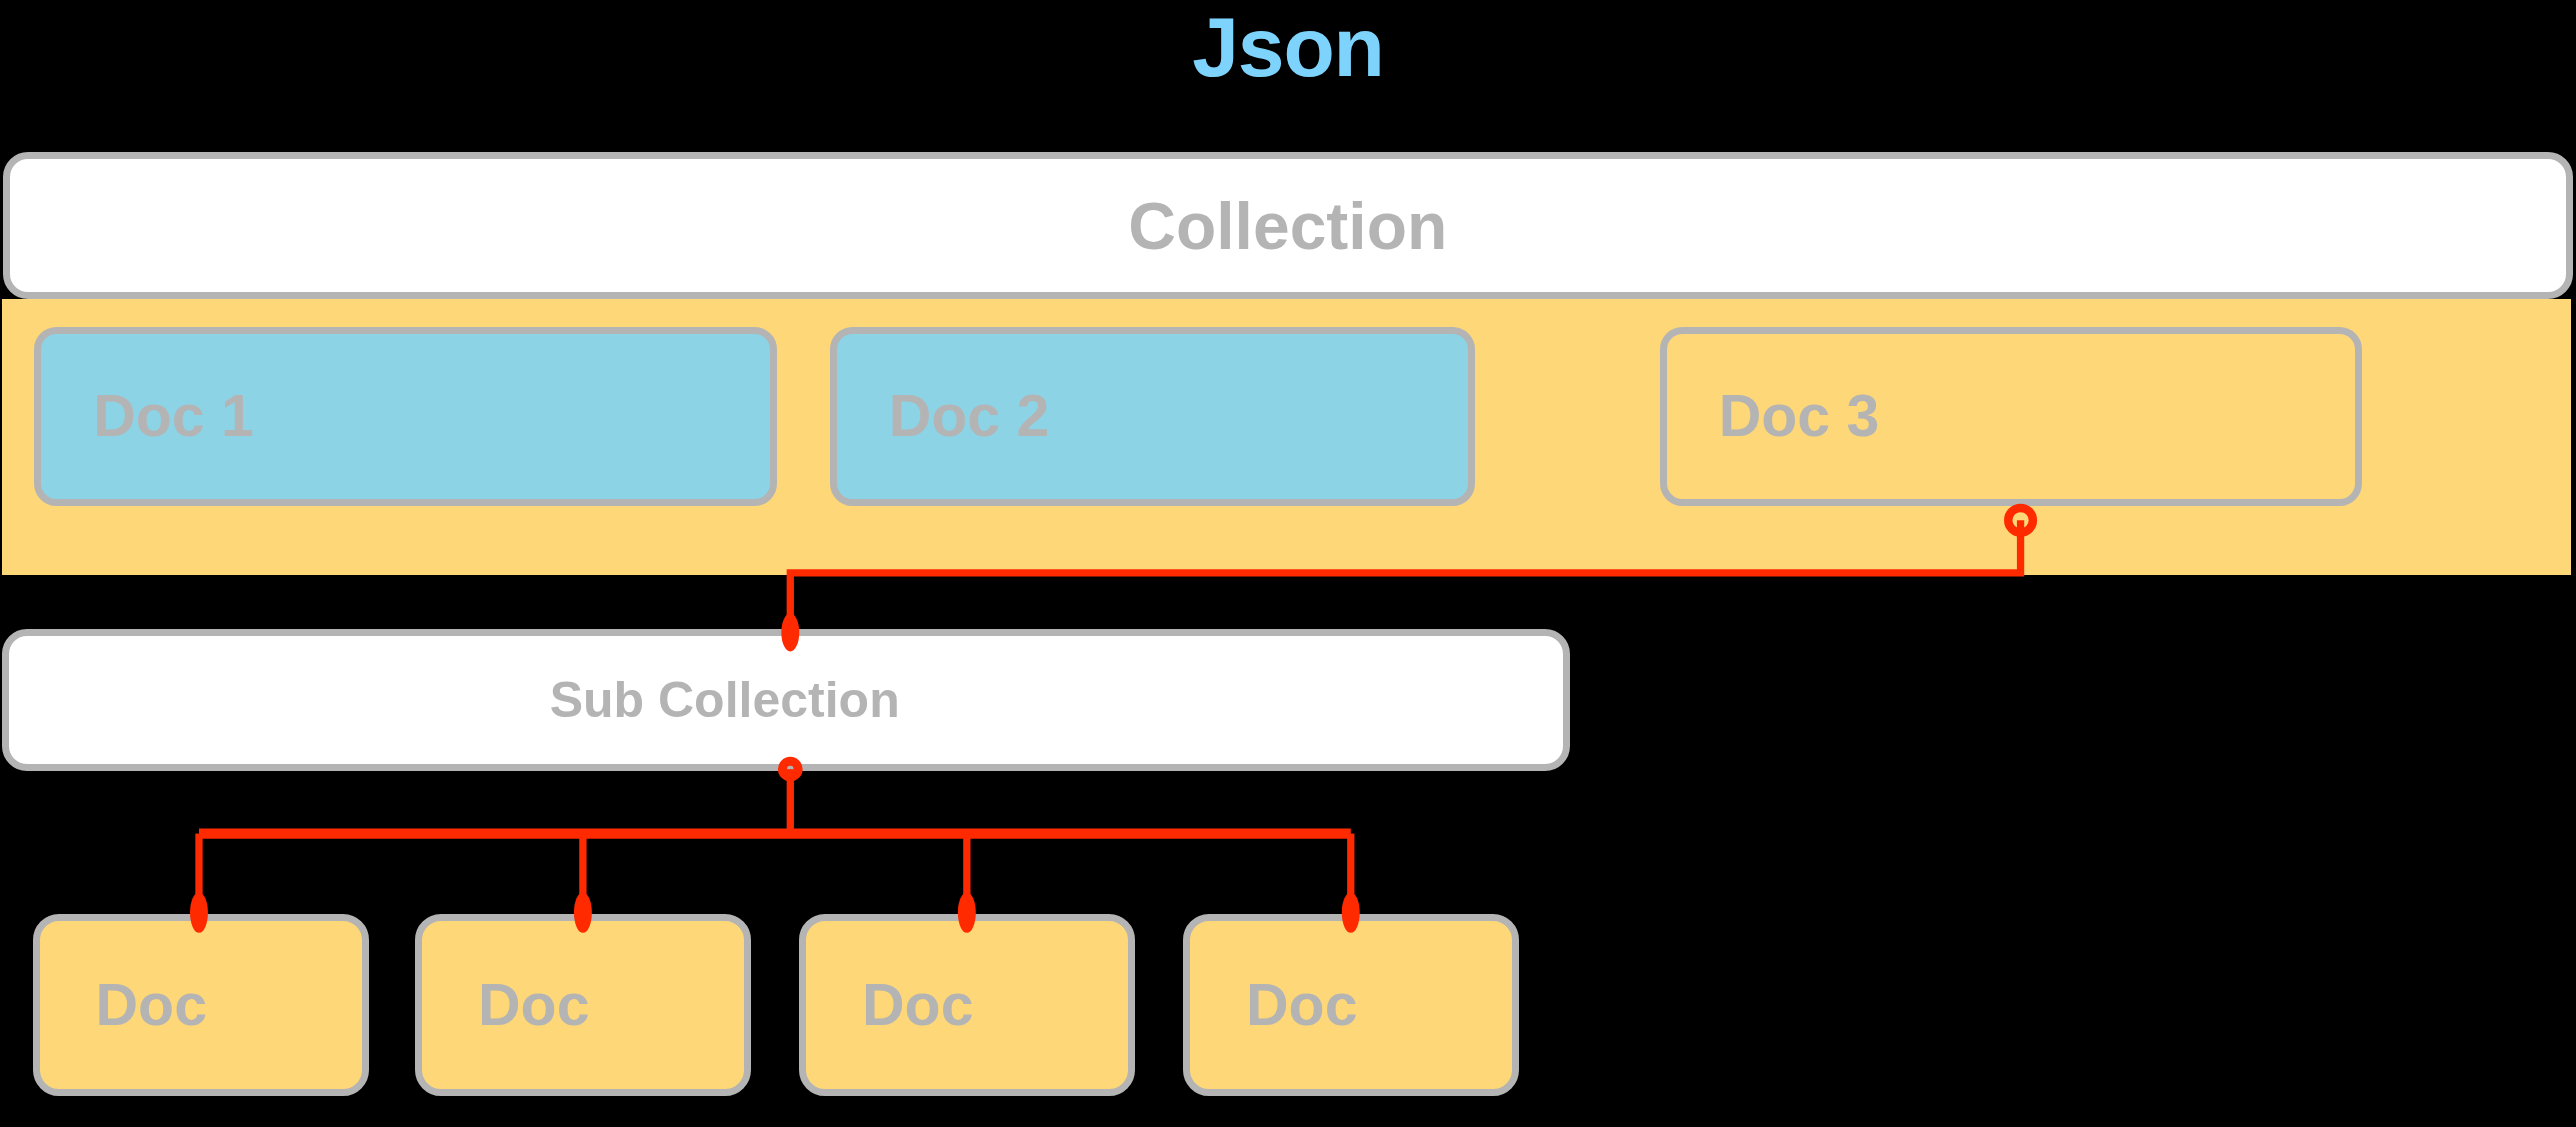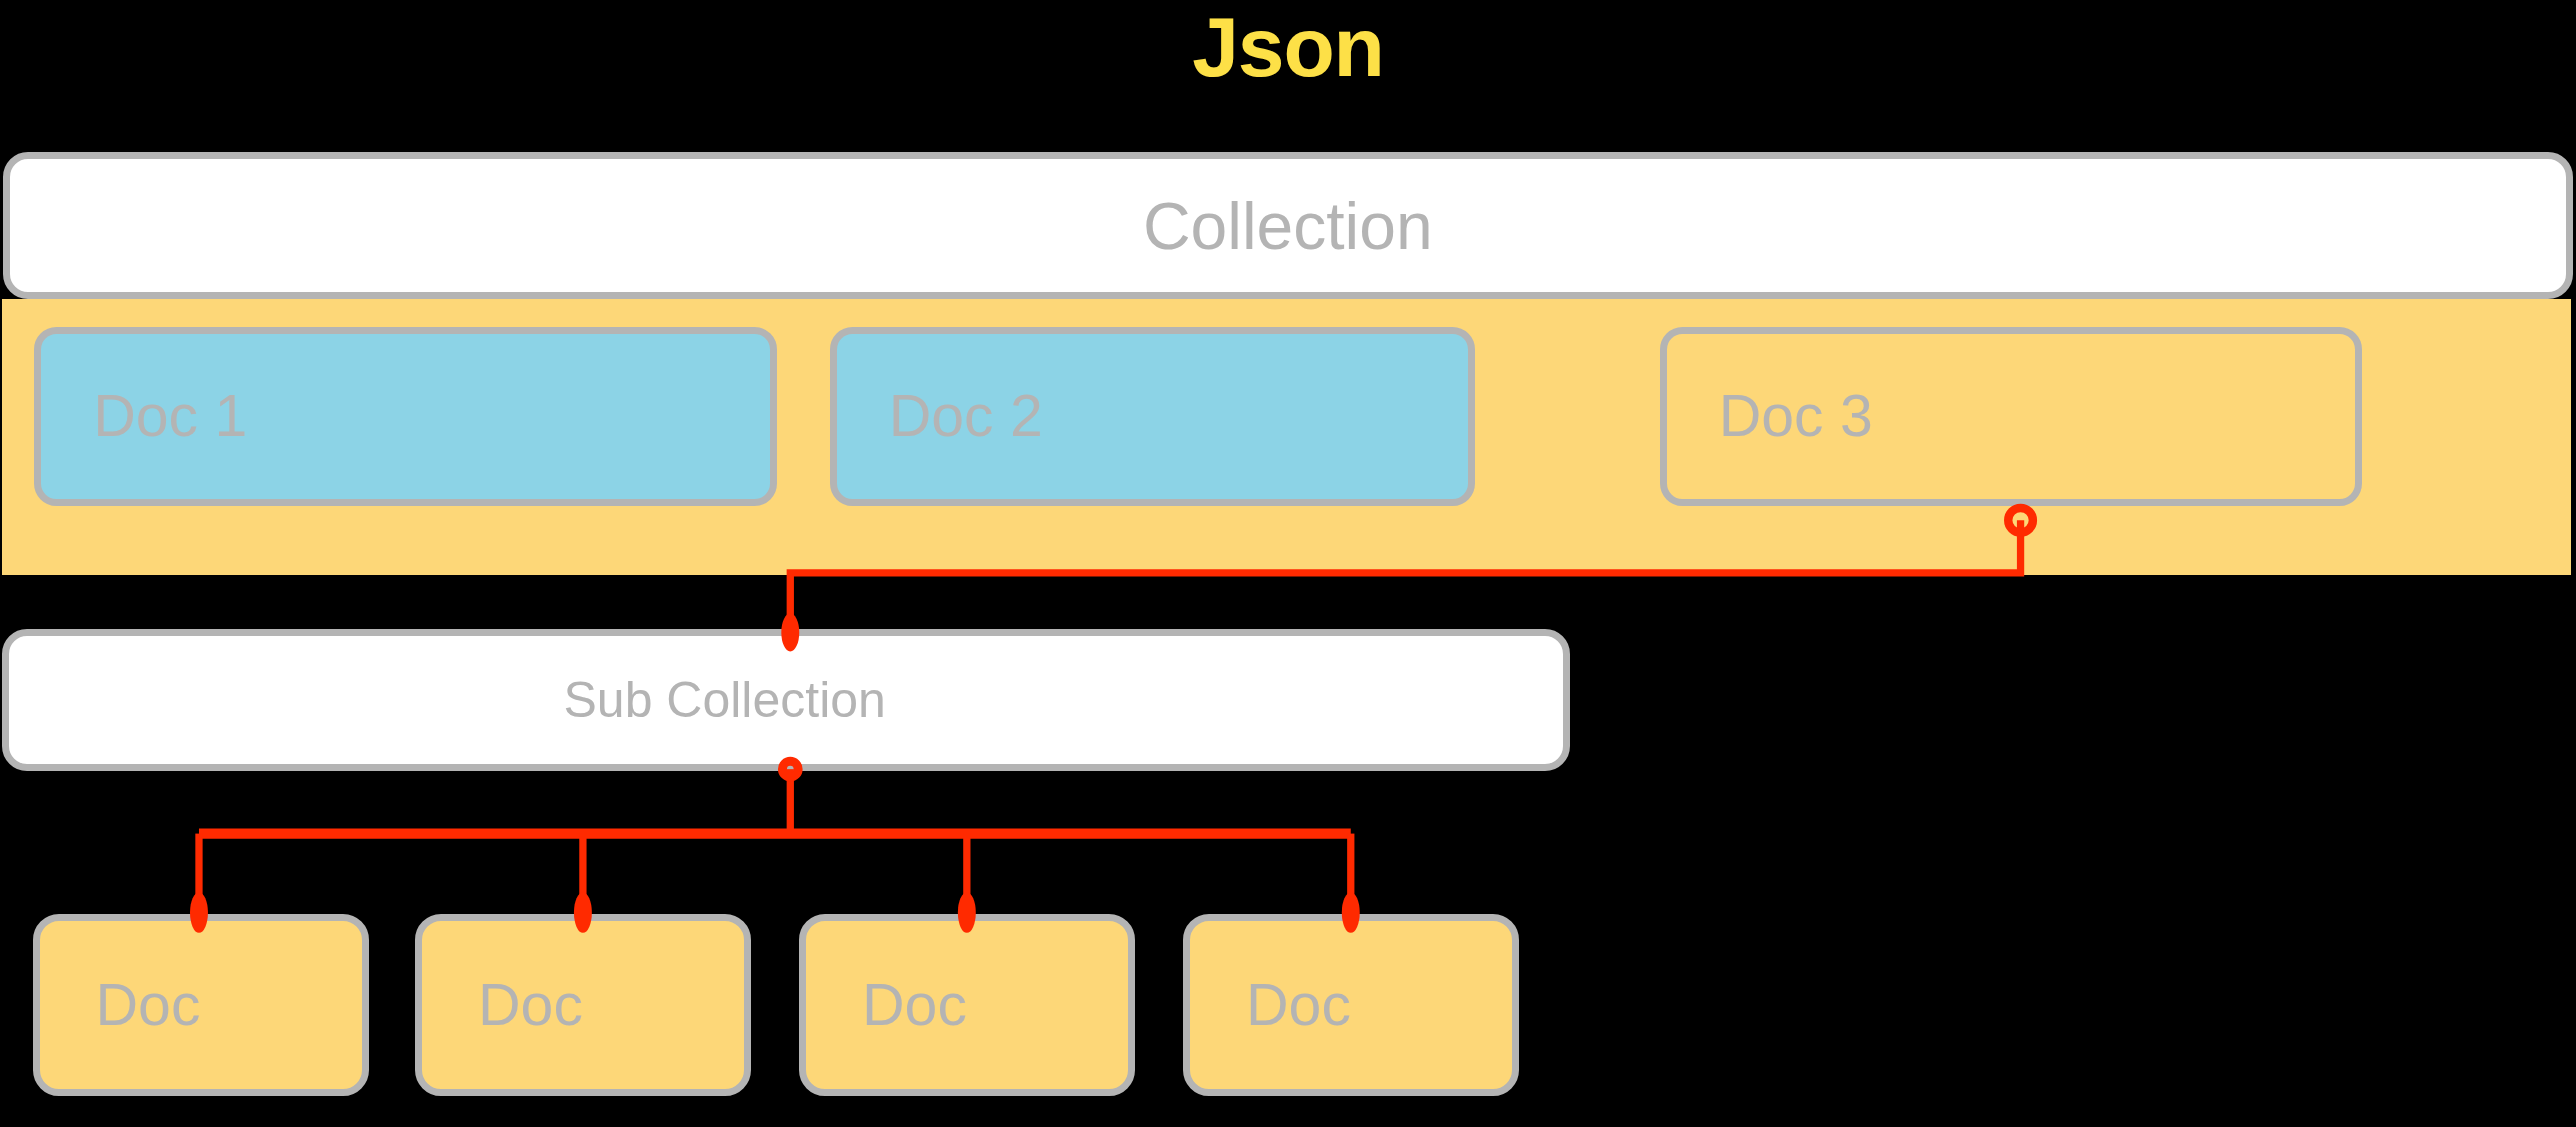--- a/index.html
+++ b/index.html
@@ -19,41 +19,41 @@
     overflow: hidden;
   }
 
   
   .diagram-title {
     position: absolute;
     left: 0;
     top: 4.5px;
     width: 2576px;
     text-align: center;
-    color: #fde047;
+    color: #7dd3fc;
     font-size: 84px;
     font-weight: bold;
     font-family: "Liberation Sans", sans-serif;
     line-height: 1.0;
     letter-spacing: -1.1px;
     white-space: nowrap;
   }
 
   
   .node {
     position: absolute;
     box-sizing: border-box;
     border: 7.8px solid #b4b4b4;
     border-radius: 25px;
     display: flex;
     align-items: center;
   }
   .node-label {
     color: #b4b4b4;
-    font-weight: normal;
+    font-weight: bold;
     font-family: "Liberation Sans", sans-serif;
     white-space: nowrap;
     line-height: 1.0;
   }
 
   
   .collection-bar {
     left: 2.8px;
     top: 152px;
     width: 2570px;

